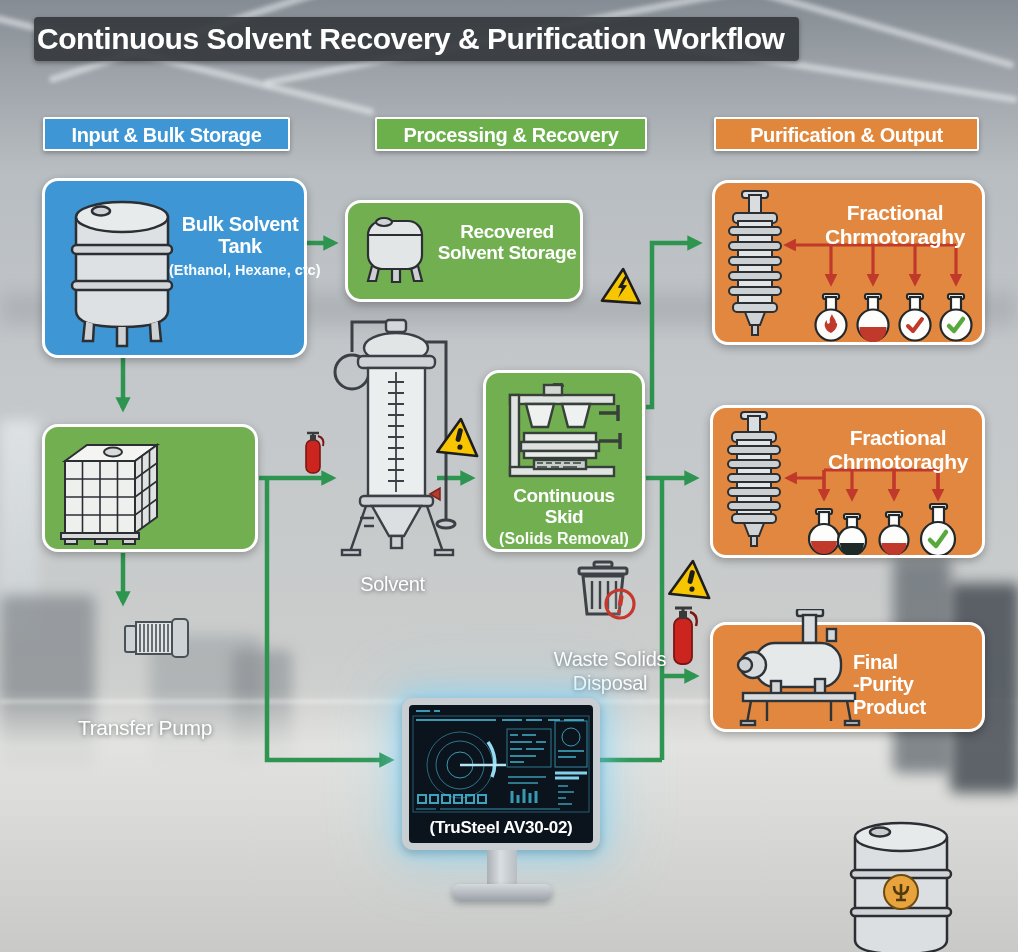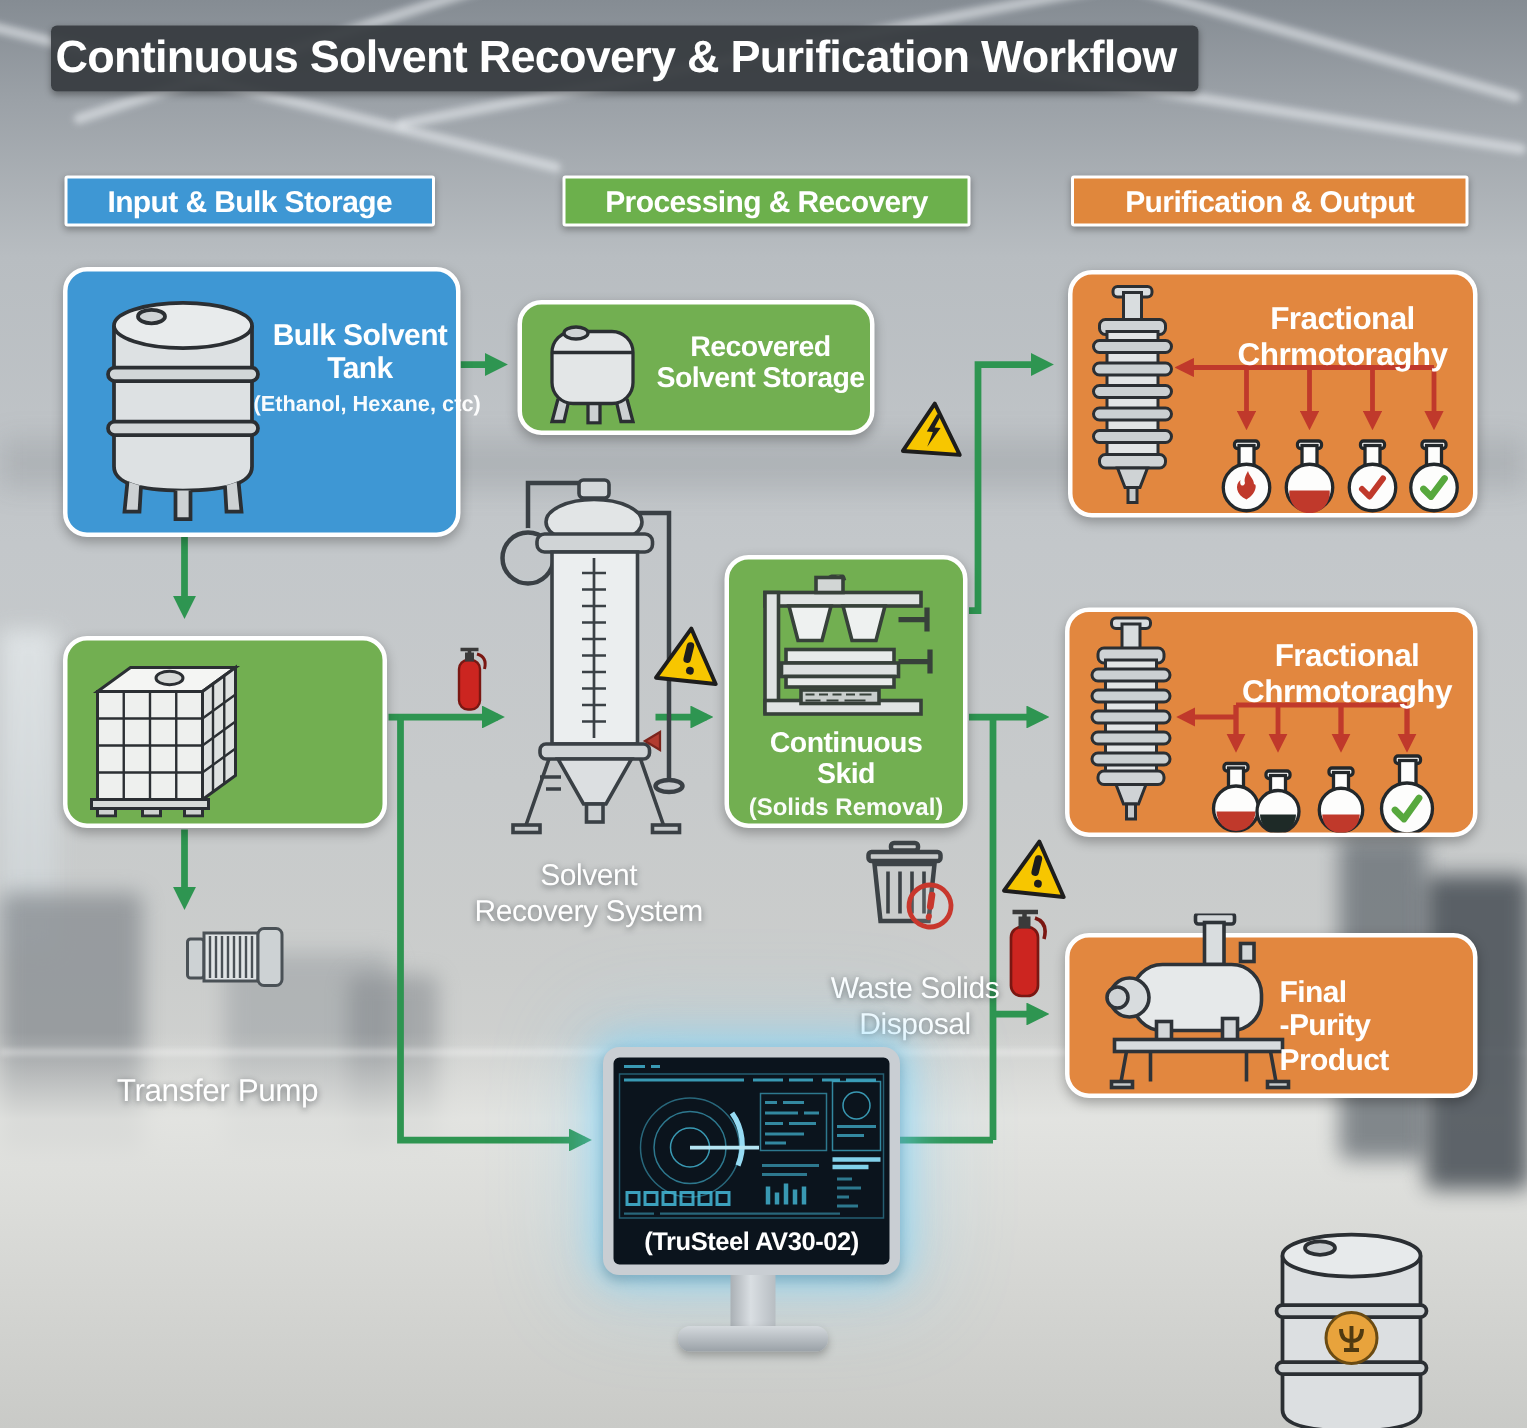--- a/index.html
+++ b/index.html
@@ -120,21 +120,21 @@
         <path d="M56,138 L56,157 H66 L66,138" fill="#cdd1d3"></path>
         <path d="M89,135 L90,152 H100 L98,132" fill="#cdd1d3"></path>
       </g>
     </svg>
     <div class="abs" style="left:132px;top:32px;width:126px;text-align:center;">
       <h3>Bulk Solvent Tank</h3>
       <div class="sub" style="font-size:14.5px;margin-top:4px;white-space:nowrap;margin-left:-8px;">(Ethanol, Hexane, ctc)</div>
     </div>
   </div>
 
-  <div class="node green" style="left:345px;top:200px;width:238px;height:90px;">
+  <div class="node green" style="left:345px;top:200px;width:238px;height:102px;">
     <svg class="abs" style="left:12px;top:8px;" width="70" height="72" viewBox="0 0 70 72">
       <g stroke="#2b2f33" stroke-width="2.2" fill="#e0e4e5">
         <path d="M12,55 L8,70 H16 L19,57" fill="#ccd0d2"></path>
         <path d="M32,58 L32,71 H40 L40,58" fill="#ccd0d2"></path>
         <path d="M51,57 L54,70 H62 L58,55" fill="#ccd0d2"></path>
         <rect x="8" y="10" width="54" height="48" rx="14" fill="#e3e6e7"></rect>
         <path d="M8,24 H62" fill="none"></path>
         <ellipse cx="24" cy="11" rx="8" ry="4" fill="#cfd3d5"></ellipse>
       </g>
     </svg>
@@ -247,21 +247,20 @@
       <rect x="69" y="224" width="11" height="12" fill="#cdd1d3"></rect>
       <path d="M44,194 L28,240 M105,194 L121,240" fill="none"></path>
       <rect x="20" y="238" width="18" height="5" fill="#c6cacc"></rect>
       <rect x="113" y="238" width="18" height="5" fill="#c6cacc"></rect>
       <path d="M52,206 H38 M52,214 H42" fill="none"></path>
       <path d="M108,182 l10,-6 v12 Z" fill="#b23c30" stroke="#7c241c" stroke-width="1.5"></path>
     </g>
   </svg>
   <div class="photo-label" style="left:300px;top:545px;width:185px;font-size:20px;">
     <div>Solvent</div>
-    <div>Recovery System</div>
   </div>
 
   <div class="node green" style="left:483px;top:370px;width:162px;height:182px;">
     <svg class="abs" style="left:18px;top:10px;" width="124" height="96" viewBox="0 0 124 96">
       <g stroke="#37413a" stroke-width="2.4" fill="#dfe3e2">
         <rect x="6" y="12" width="104" height="9"></rect>
         <rect x="6" y="12" width="9" height="80"></rect>
         <rect x="6" y="84" width="104" height="9"></rect>
         <rect x="40" y="2" width="18" height="10" fill="#d2d6d5"></rect>
         <path d="M49,2 q8,-6 10,2" fill="none"></path>

